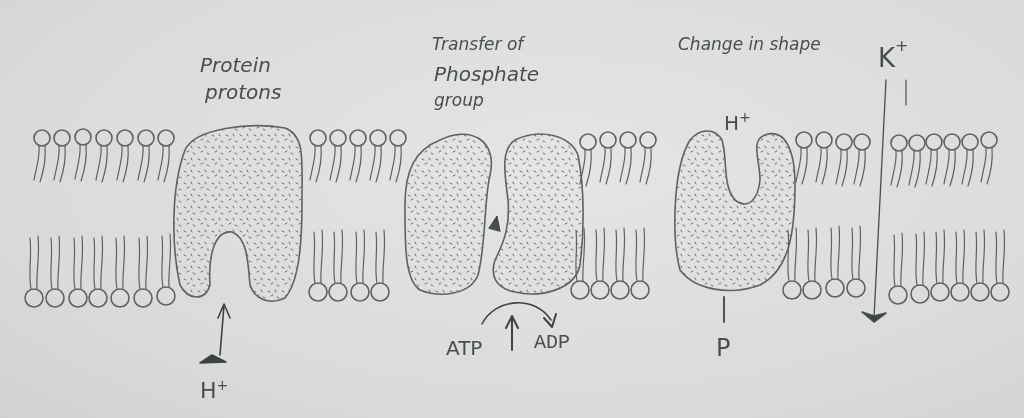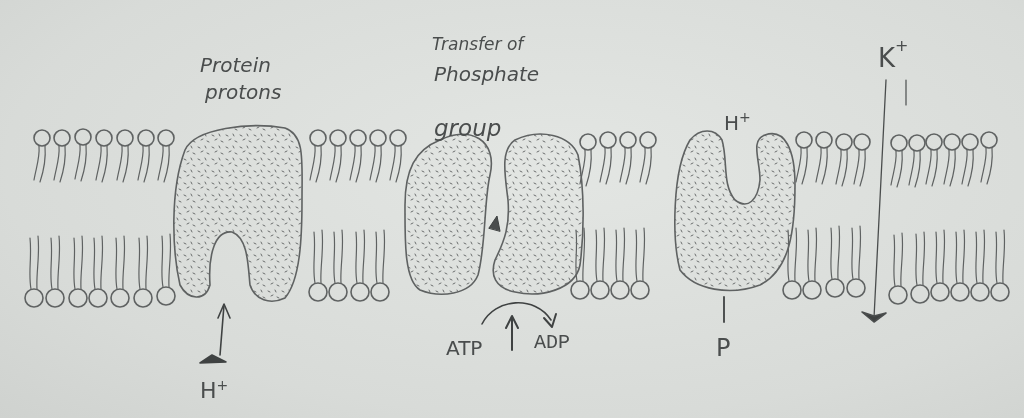--- a/index.html
+++ b/index.html
@@ -133,22 +133,23 @@
       <path d="M906,80 L906,105" stroke-width="1.2"></path>
       <path d="M862,312 L874,322 L886,313 L874,316 Z" fill="#3e4141"></path>
     </g>
   </svg>
 
   <div class="lbl" style="left:200px; top:55px; font-size:20px;">Protein</div>
   <div class="lbl" style="left:205px; top:82px; font-size:20px;">protons</div>
 
   <div class="lbl" style="left:432px; top:36px; font-size:17px;text-align:right;">Transfer of</div>
   <div class="lbl" style="left:434px; top:64px; font-size:20px;">Phosphate</div>
-  <div class="lbl" style="left:434px; top:92px; font-size:23px;margin-top:24px;">group</div>
+  <div class="lbl" style="left:434px; top:92px; font-size:17px;">group</div>
 
+  <div class="lbl" style="left:678px; top:36px; font-size:17px;">Change in shape</div>
 
   <div class="lbl lbl-upright" style="left:878px; top:44px; font-size:26px;">
     <span>K</span><sup style="font-size:16px; position:relative; top:-6px;">+</sup>
   </div>
 
   <div class="lbl lbl-upright" style="left:724px; top:110px; font-size:20px;">
     <span>H</span><sup style="font-size:14px;">+</sup>
   </div>
 
   <div class="lbl lbl-upright" style="left:200px; top:378px; font-size:22px;">

